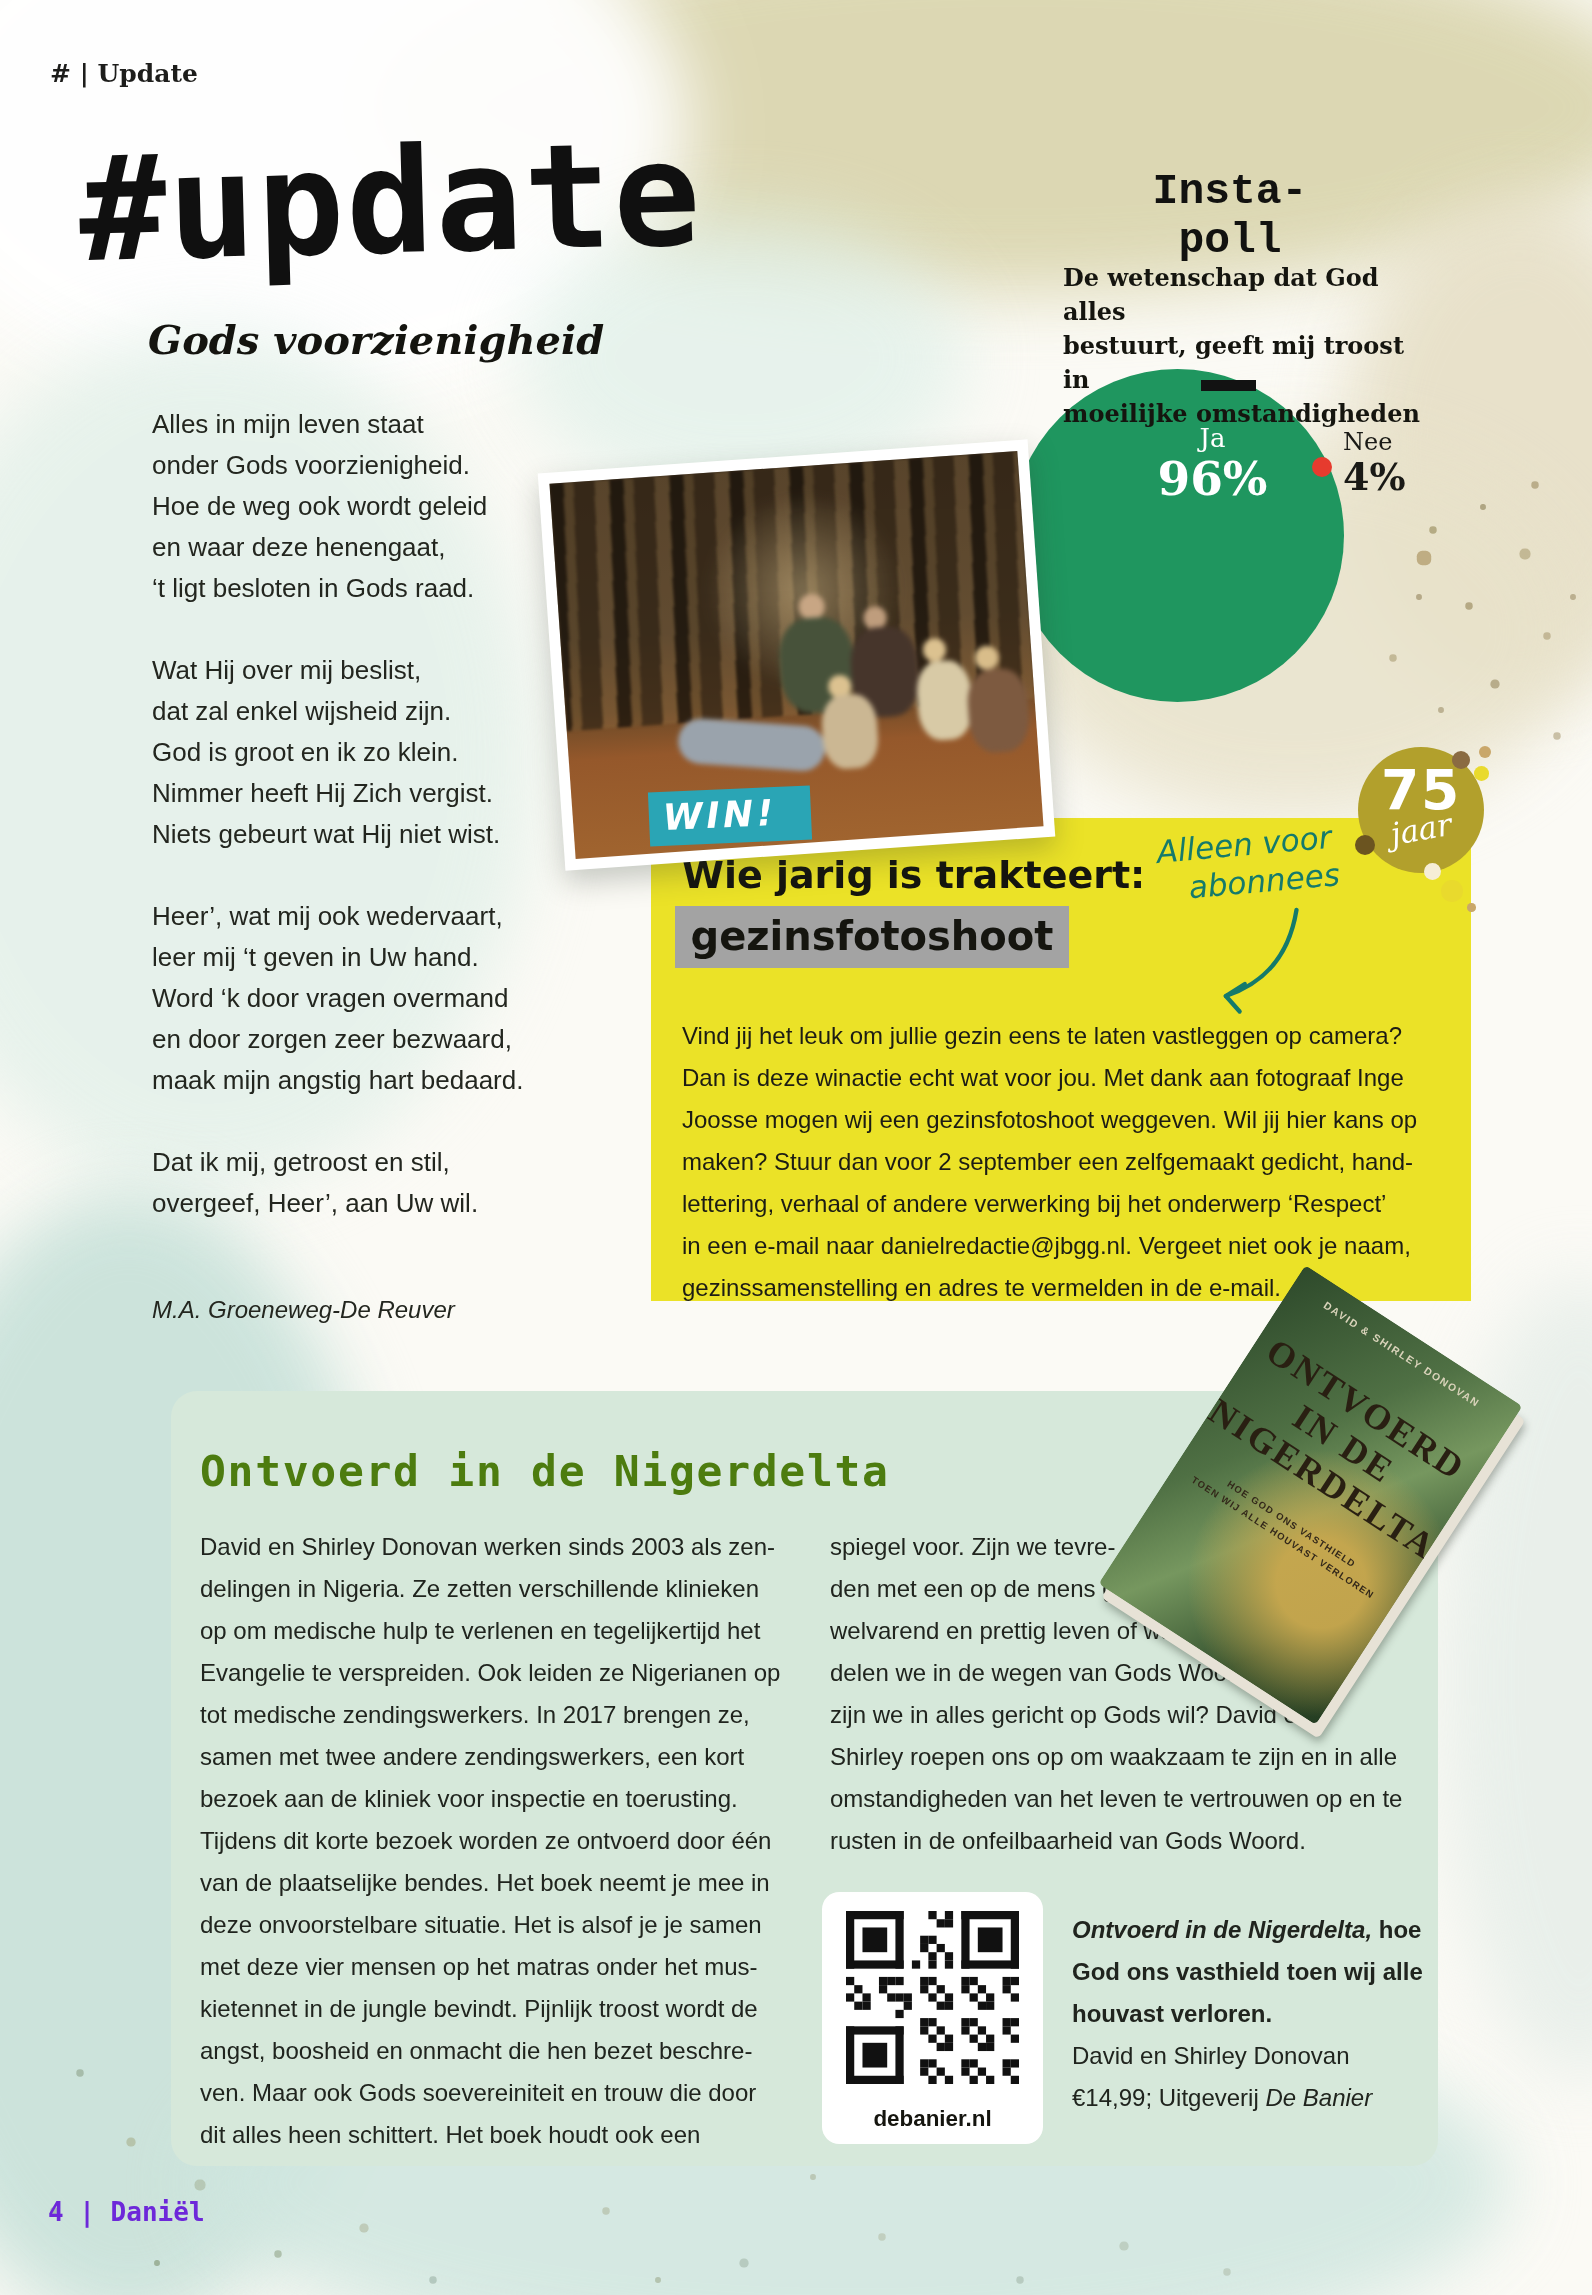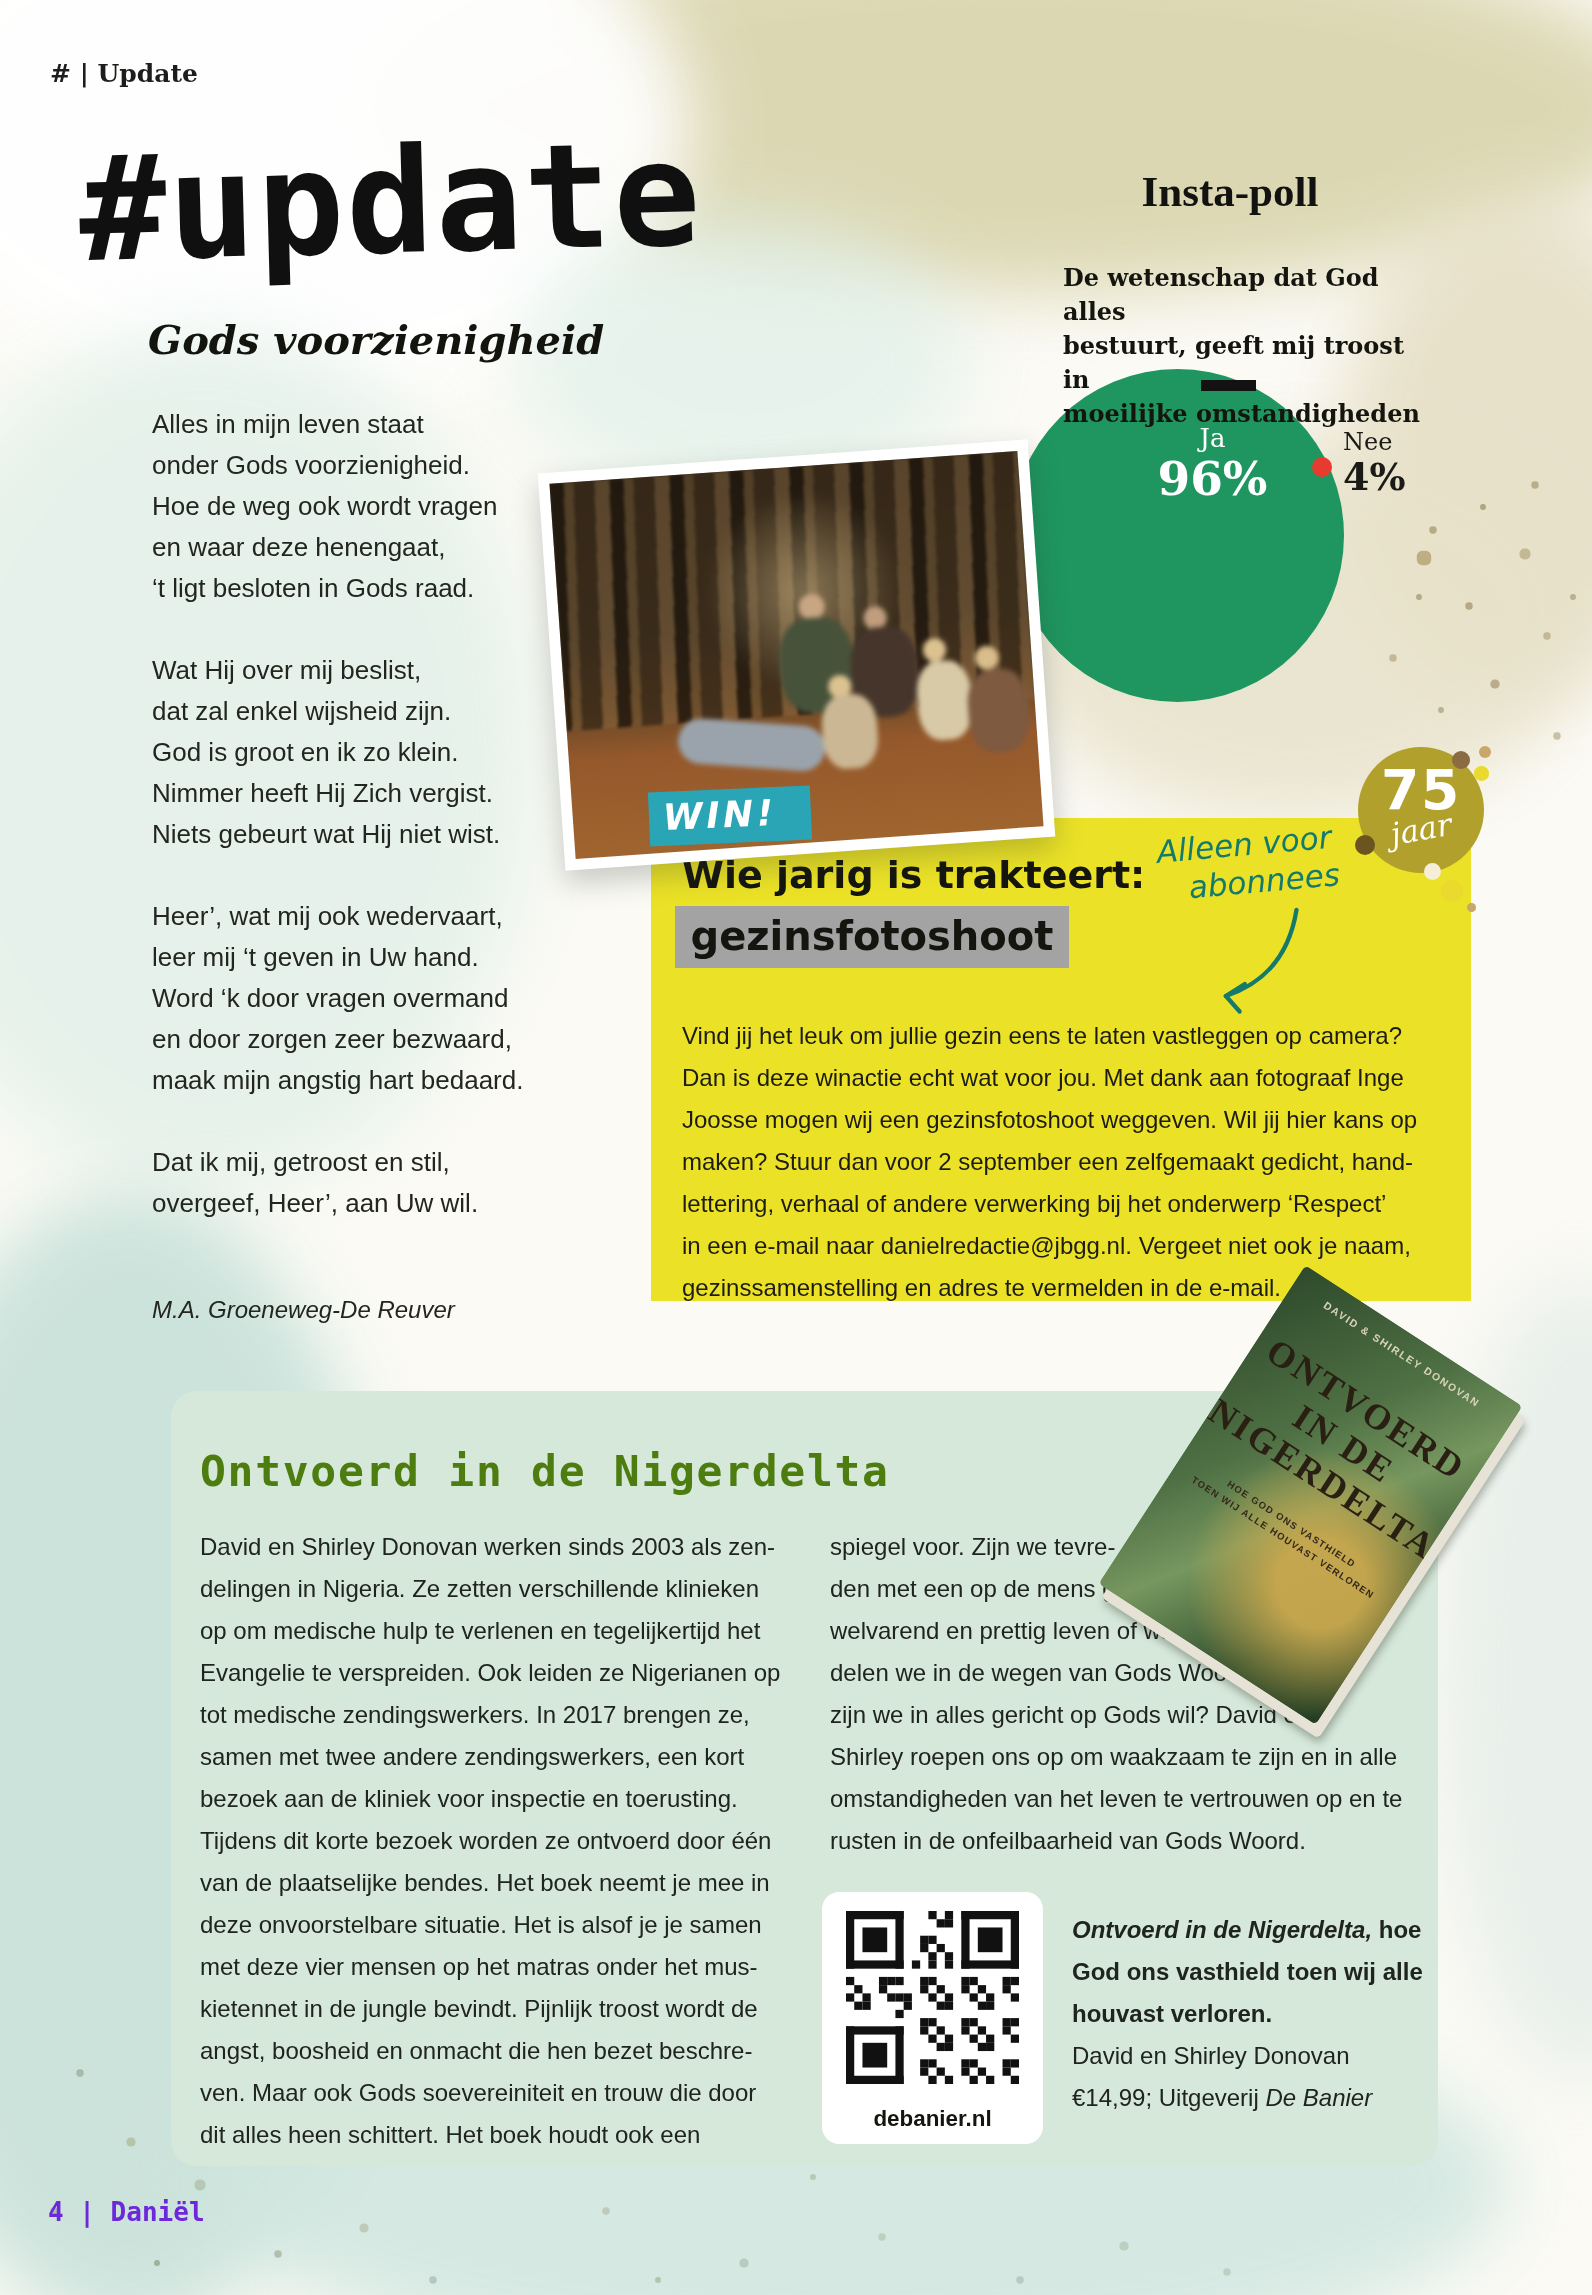--- a/index.html
+++ b/index.html
@@ -40,21 +40,21 @@
   .sC{box-shadow:
     604px 2209px 0 1.7px rgba(150,150,110,.35), 742px 2261px 0 2.6px rgba(130,150,130,.35),
     880px 2235px 0 1.7px rgba(150,150,110,.3), 1018px 2278px 0 1.7px rgba(130,150,130,.35),
     811px 2175px 0 0.9px rgba(140,140,100,.35), 1122px 2244px 0 2.6px rgba(140,150,120,.3),
     656px 2278px 0 0.9px rgba(130,140,100,.4), 1225px 2270px 0 1.7px rgba(140,150,120,.3);}
   
   .kicker{left:50px;top:59px;font-family:"DejaVu Serif",serif;font-weight:bold;font-size:25px;z-index:3;}
   .hashtag{left:79px;top:117px;font-family:"DejaVu Sans Mono",monospace;font-weight:bold;
     font-size:145px;letter-spacing:1.7px;transform:rotate(-1.5deg);z-index:3;color:#101010;}
   
-  .poll-title{left:1105px;top:167px;width:250px;text-align:center;font-family:Liberation Serif, serif;
+  .poll-title{left:1105px;top:167px;width:250px;text-align:center;font-family:Liberation Mono, monospace;
     font-weight:bold;font-size:43px;z-index:3;color:#121210;}
   .poll-question{left:1063px;top:261px;width:371px;text-align:left;font-family:"DejaVu Serif",serif;
     font-weight:bold;font-size:24px;line-height:34px;z-index:3;color:#15150f;}
   .poll-circle{left:1011px;top:369px;width:333px;height:333px;border-radius:50%;z-index:2;}
   .poll-dash{left:1201px;top:380px;width:55px;height:11.2px;background:#121212;z-index:3;}
   .poll-yes{left:1109px;top:423px;width:207px;text-align:center;color:#fff;z-index:3;
     font-family:"DejaVu Serif",serif;}
   .poll-yes .lbl{font-size:26px;display:block;}
   .poll-yes .val{font-size:47px;font-weight:bold;display:block;line-height:52px;}
   .poll-no{left:1343px;top:428px;z-index:3;font-family:"DejaVu Serif",serif;color:#1a1a16;}
@@ -173,21 +173,21 @@
 <div class="abs poll-dot" id="poll-dot" style="background: rgb(230, 59, 46);"></div>
 <div class="abs poll-no">
   <span class="lbl">Nee</span>
   <span class="val">4%</span>
 </div>
 
 <div class="abs poem-title">Gods voorzienigheid</div>
 <div class="abs poem">
     <div class="poem-line">Alles in mijn leven staat</div>
     <div class="poem-line">onder Gods voorzienigheid.</div>
-    <div class="poem-line">Hoe de weg ook wordt vragen</div>
+    <div class="poem-line">Hoe de weg ook wordt geleid</div>
     <div class="poem-line">en waar deze henengaat,</div>
     <div class="poem-line">‘t ligt besloten in Gods raad.</div>
     <div class="poem-line"></div>
     <div class="poem-line">Wat Hij over mij beslist,</div>
     <div class="poem-line">dat zal enkel wijsheid zijn.</div>
     <div class="poem-line">God is groot en ik zo klein.</div>
     <div class="poem-line">Nimmer heeft Hij Zich vergist.</div>
     <div class="poem-line">Niets gebeurt wat Hij niet wist.</div>
     <div class="poem-line"></div>
     <div class="poem-line">Heer’, wat mij ook wedervaart,</div>

